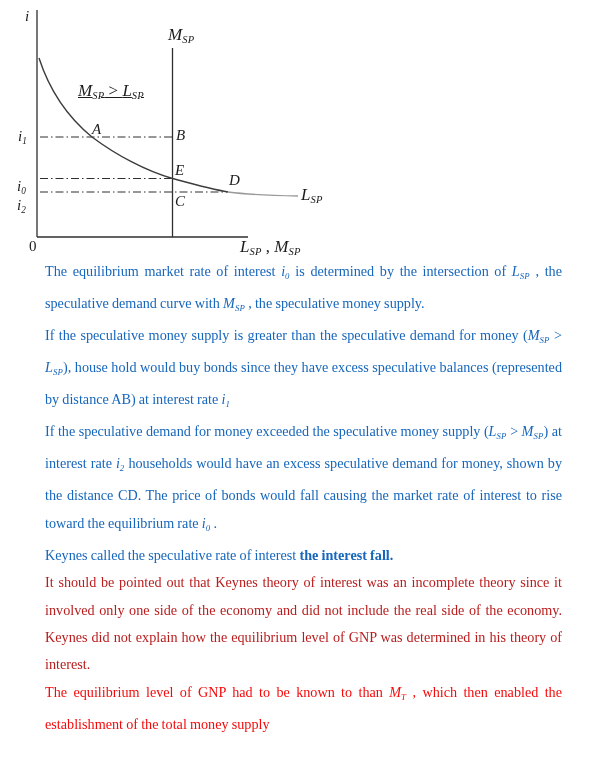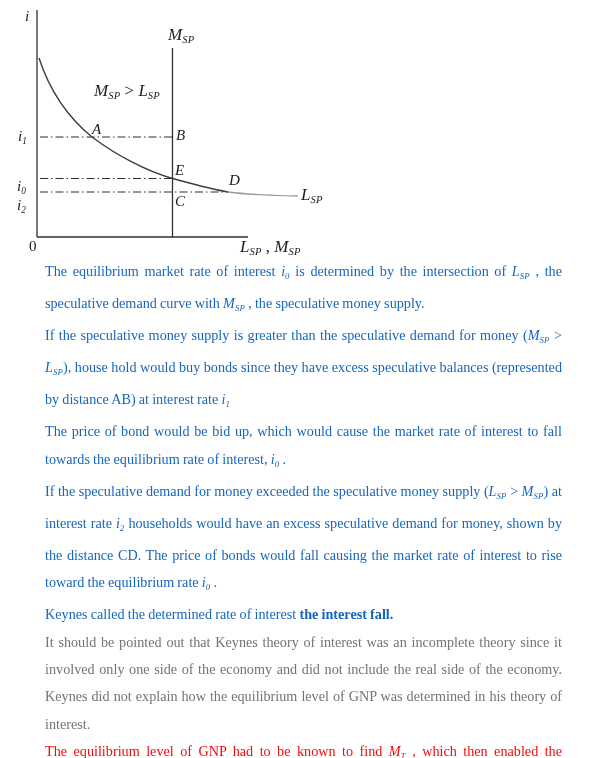--- a/index.html
+++ b/index.html
@@ -77,40 +77,39 @@
       <path d="M40 137 H172" stroke="currentColor" stroke-width="1" fill="none" stroke-dasharray="8 3 1.5 3"></path>
       <path d="M40 178.5 H171" stroke="currentColor" stroke-width="1" fill="none" stroke-dasharray="8 3 1.5 3"></path>
       <path d="M40 192 H227" stroke="currentColor" stroke-width="1" fill="none" stroke-dasharray="8 3 1.5 3"></path>
 
       <path d="M39 58 C51 95 70 119 92 137 C116 155 146 171 172.5 178.5 C193 184 213 189.5 228 192" stroke="#3c3c3c" stroke-width="1.4" fill="none"></path>
       <path d="M228 192 C250 194.8 275 195.6 298 196" stroke="#9a9a9a" stroke-width="1.4" fill="none"></path>
     </svg>
 
     <div class="dlabel" style="left:25px; top:8px;"><span class="seg-var">i</span></div>
     <div class="dlabel big" style="left:168px; top:25px;"><span class="seg-var">M</span><span class="seg-sub">SP</span></div>
-    <div class="dlabel big" style="left:94px; top:81px;"><span class="seg-var">M</span><span class="seg-sub">SP</span><span class="seg-plain"> &gt; </span><span class="seg-var">L</span><span class="seg-sub">SP</span></div>
+    <div class="dlabel big" style="left:78px; top:81px;text-decoration:underline;"><span class="seg-var">M</span><span class="seg-sub">SP</span><span class="seg-plain"> &gt; </span><span class="seg-var">L</span><span class="seg-sub">SP</span></div>
 
     <div class="dlabel" style="left:92px; top:121px;"><span class="seg-var">A</span></div>
     <div class="dlabel" style="left:176px; top:127px;"><span class="seg-var">B</span></div>
     <div class="dlabel" style="left:175px; top:162px;"><span class="seg-var">E</span></div>
     <div class="dlabel" style="left:229px; top:172px;"><span class="seg-var">D</span></div>
     <div class="dlabel" style="left:175px; top:193px;"><span class="seg-var">C</span></div>
 
     <div class="dlabel" style="left:18px; top:128px;font-family:Liberation Serif, serif;"><span class="seg-var">i</span><span class="seg-sub">1</span></div>
     <div class="dlabel" style="left:17px; top:178px;"><span class="seg-var">i</span><span class="seg-sub">0</span></div>
     <div class="dlabel" style="left:17px; top:182px;margin-top:15px;"><span class="seg-var">i</span><span class="seg-sub">2</span></div>
 
     <div class="dlabel big" style="left:301px; top:185px;"><span class="seg-var">L</span><span class="seg-sub">SP</span></div>
     <div class="dlabel" style="left:29px; top:238px;"><span class="seg-plain">0</span></div>
     <div class="dlabel big" style="left:240px; top:237px;"><span class="seg-var">L</span><span class="seg-sub">SP</span><span class="seg-plain"> , </span><span class="seg-var">M</span><span class="seg-sub">SP</span></div>
   </div>
 
   <div class="text-block">
     <p style="color: rgb(22, 102, 187);"><span class="seg-plain">The equilibrium market rate of interest </span><span class="seg-var">i</span><span class="seg-sub">0</span><span class="seg-plain">  is determined by the intersection of </span><span class="seg-var">L</span><span class="seg-sub">SP</span><span class="seg-plain"> , the speculative demand curve with </span><span class="seg-var">M</span><span class="seg-sub">SP</span><span class="seg-plain"> , the speculative money supply.</span></p>
     <p style="color: rgb(22, 102, 187);"><span class="seg-plain">If the speculative money supply is greater than the speculative demand for money (</span><span class="seg-var">M</span><span class="seg-sub">SP</span><span class="seg-plain"> &gt; </span><span class="seg-var">L</span><span class="seg-sub">SP</span><span class="seg-plain">), house hold would buy bonds since they have excess speculative balances (represented by distance AB) at interest rate </span><span class="seg-var">i</span><span class="seg-sub">1</span></p>
-    <p style="color: rgb(22, 102, 187);"><span class="seg-plain">The price of bond would be bid up, which would cause the market rate of interest to fall towards the equilibrium rate of interest, </span><span class="seg-var">i</span><span class="seg-sub">0</span><span class="seg-plain"> .</span></p>
     <p style="color: rgb(22, 102, 187);"><span class="seg-plain">If the speculative demand for money exceeded the speculative money supply (</span><span class="seg-var">L</span><span class="seg-sub">SP</span><span class="seg-plain"> &gt; </span><span class="seg-var">M</span><span class="seg-sub">SP</span><span class="seg-plain">) at interest rate </span><span class="seg-var">i</span><span class="seg-sub">2</span><span class="seg-plain"> households would have an excess speculative demand for money, shown by the distance CD. The price of bonds would fall causing the market rate of interest to rise toward the equilibrium rate </span><span class="seg-var">i</span><span class="seg-sub">0</span><span class="seg-plain"> .</span></p>
-    <p style="color: rgb(22, 102, 187);"><span class="seg-plain">Keynes called the determined rate of interest </span><span class="seg-bold">the interest fall.</span></p>
-    <p style="color: #737373;"><span class="seg-plain">It should be pointed out that Keynes theory of interest was an incomplete theory since it involved only one side of the economy and did not include the real side of the economy. Keynes did not explain how the equilibrium level of GNP was determined in his theory of interest.</span></p>
-    <p style="color: rgb(245, 10, 10);"><span class="seg-plain">The equilibrium level of GNP had to be known to find </span><span class="seg-var">M</span><span class="seg-sub">T</span><span class="seg-plain"> , which then enabled the establishment of the total money supply  </span></p>
+    <p style="color: rgb(22, 102, 187);"><span class="seg-plain">Keynes called the speculative rate of interest </span><span class="seg-bold">the interest fall.</span></p>
+    <p style="color: #b91c1c;"><span class="seg-plain">It should be pointed out that Keynes theory of interest was an incomplete theory since it involved only one side of the economy and did not include the real side of the economy. Keynes did not explain how the equilibrium level of GNP was determined in his theory of interest.</span></p>
+    <p style="color: rgb(245, 10, 10);"><span class="seg-plain">The equilibrium level of GNP had to be known to than </span><span class="seg-var">M</span><span class="seg-sub">T</span><span class="seg-plain"> , which then enabled the establishment of the total money supply  </span></p>
   </div>
 
 </div>
 
 </body></html>

